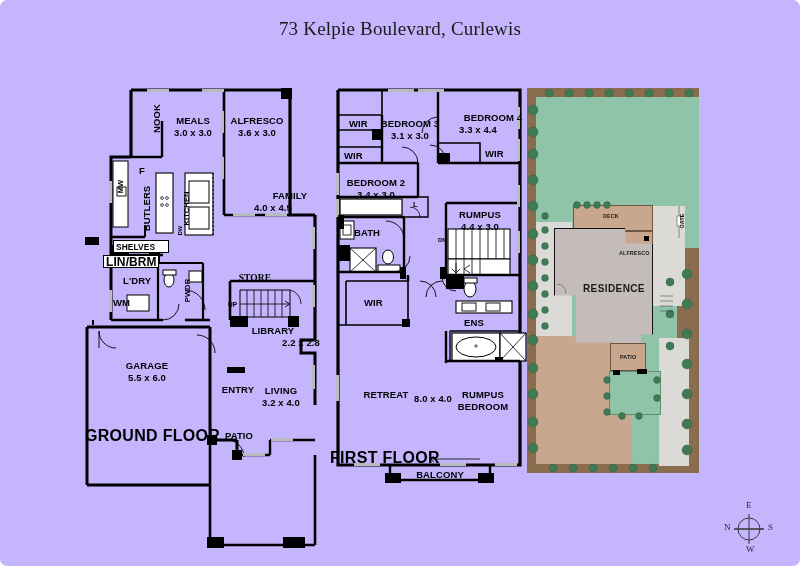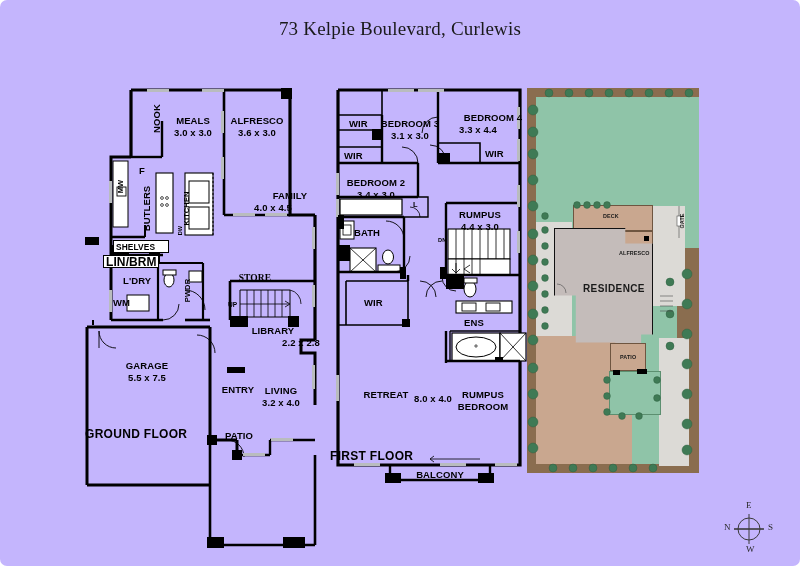--- a/index.html
+++ b/index.html
@@ -25,21 +25,21 @@
     position:absolute; font-family:"Liberation Sans", sans-serif;
     font-size:9.5px; font-weight:700; color:#000;
     white-space:nowrap; line-height:11px; letter-spacing:0.1px;
   }
   .lbl.c { transform:translateX(-50%); }
   .lbl.dim { font-weight:700; }
   .lbl.sm  { font-size:7.5px; }
   .lbl.xs  { font-size:5.6px; font-weight:700; }
   .lbl.rot  { transform:rotate(-90deg); }
   .floorname {
-    position:absolute; font-size:12px; font-weight:700; color:#000;
+    position:absolute; font-size:16px; font-weight:700; color:#000;
     letter-spacing:0.3px; white-space:nowrap;
   }
 
   svg.ovl { position:absolute; left:0; top:0; overflow:visible; }
 
   
   #site { position:absolute; }
   #site .reg { position:absolute; }
   .lawn  { background:#8fc4a8; }
   .deck  { background:#c9a78f; }
@@ -231,21 +231,21 @@
 
     <div class="lbl" style="left:38px; top:190px;">L'DRY</div>
     <div class="lbl" style="left:28px; top:212px;">WM</div>
 
     <div class="lbl rot sm" style="left:79px; top:200px; width:46px; text-align:center;">PWDR</div>
 
     <div class="lbl c" style="left:170px; top:188px;font-family:Liberation Serif, serif;">STORE</div>
     <div class="lbl" style="left:143px; top:214px; font-size:6.6px;">UP</div>
 
     <div class="lbl c" style="left:62px; top:275px;">GARAGE</div>
-    <div class="lbl c dim" style="left:62px;top:287px;">5.5 x 7.5</div>
+    <div class="lbl c dim" style="left:62px;top:287px;">5.5 x 6.0</div>
 
     <div class="lbl c" style="left:188px; top:240px;">LIBRARY</div>
     <div class="lbl c dim" style="left:200px;top:252px;margin-left:16px;">2.2 x 2.8</div>
 
     <div class="lbl c" style="left:153px; top:299px;">ENTRY</div>
 
     <div class="lbl c" style="left:196px; top:300px;">LIVING</div>
     <div class="lbl c dim" style="left:196px;top:312px;">3.2 x 4.0</div>
 
     <div class="lbl c" style="left:154px; top:345px;">PATIO</div>

